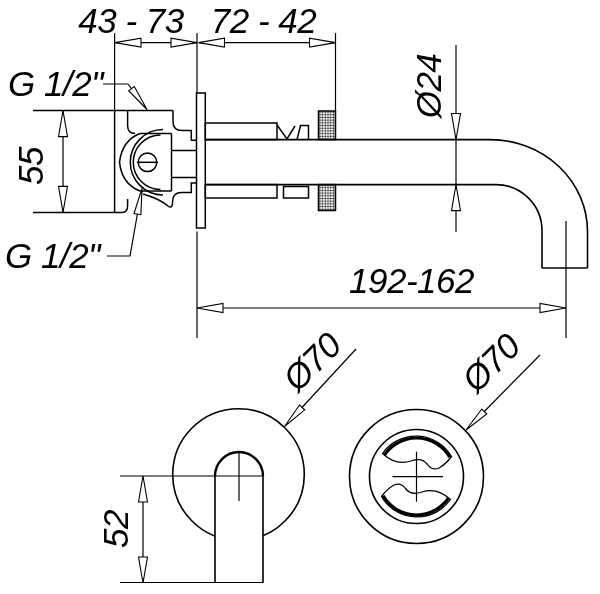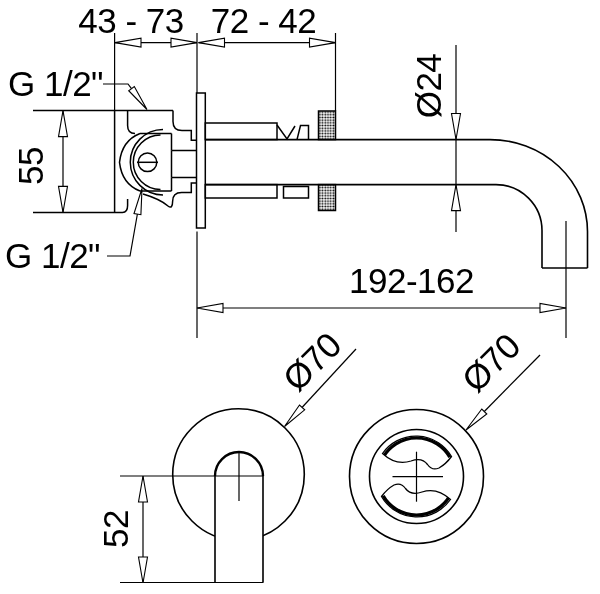--- a/index.html
+++ b/index.html
@@ -1,16 +1,16 @@
 <!DOCTYPE html>
 <html><head>
 <meta charset="utf-8">
 <style>
   html,body{margin:0;padding:0;background:#ffffff;}
-  .canvas{position:relative;width:600px;height:594px;background:#ffffff;overflow:hidden;}
+  .canvas{position:relative;width:600px;height:594px;background:#ffffff;overflow:hidden;font-style:italic;}
   svg{display:block;}
   text{font-family:"Liberation Sans","DejaVu Sans",sans-serif;fill:#000;letter-spacing:-0.5px;}
   .dimtxt{font-size:35px;}
 </style>
 </head>
 <body>
 
 <div class="canvas">
 <svg width="600" height="594" viewBox="0 0 600 594">
   <defs>

